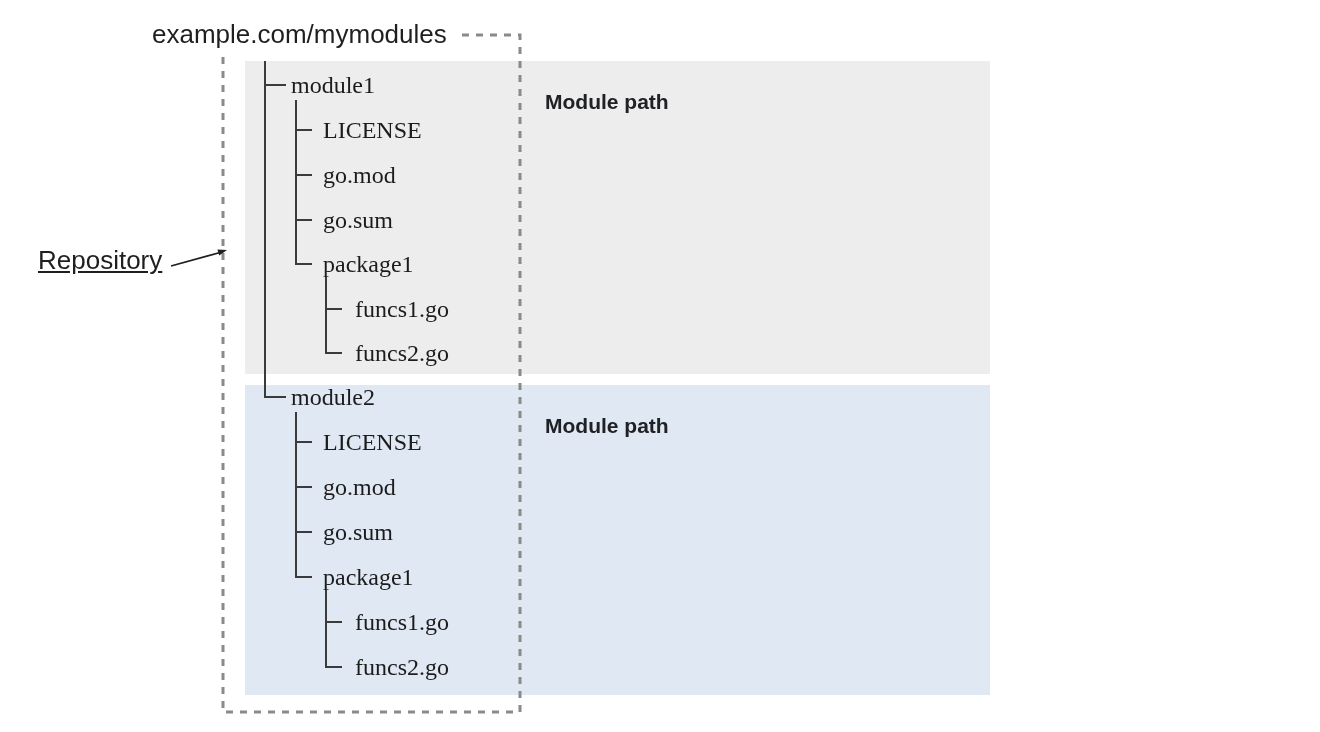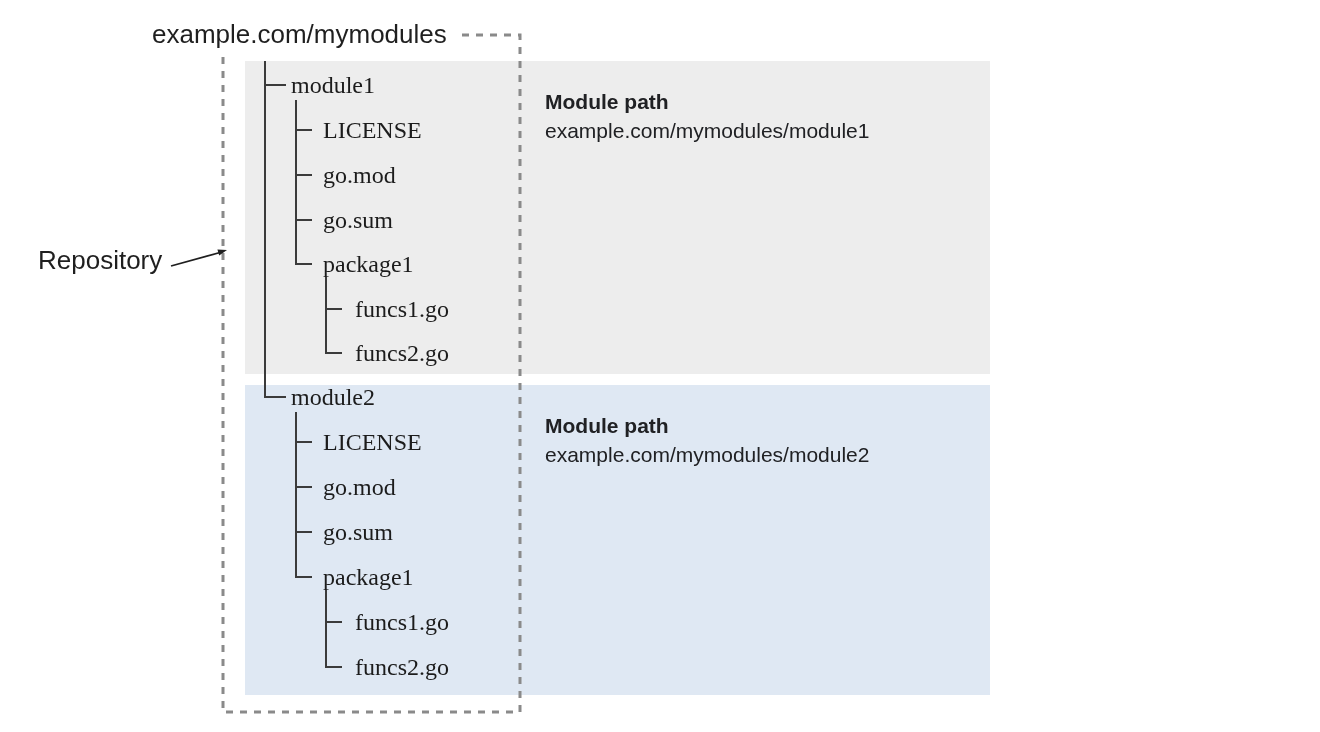--- a/index.html
+++ b/index.html
@@ -87,41 +87,39 @@
       <path d="M296,442 H312"></path>
       <path d="M296,487 H312"></path>
       <path d="M296,532 H312"></path>
       <path d="M326,590 V667 H342"></path>
       <path d="M326,622 H342"></path>
     </g>
   </svg>
 
   <div class="caption" style="left:152px; top:20px;">example.com/mymodules</div>
 
-  <div class="caption" style="left:38px; top:246px;">Repository</div>
+  <div class="caption" style="left:38px; top:246px;text-decoration:underline;">Repository</div>
 
   <span class="tree-label" style="left:291px; top:72px;">module1</span>
   <span class="tree-label" style="left:323px; top:117px;">LICENSE</span>
   <span class="tree-label" style="left:323px; top:162px;">go.mod</span>
   <span class="tree-label" style="left:323px; top:207px;">go.sum</span>
   <span class="tree-label" style="left:323px; top:251px;">package1</span>
   <span class="tree-label" style="left:355px; top:296px;">funcs1.go</span>
   <span class="tree-label" style="left:355px; top:340px;">funcs2.go</span>
 
   <span class="tree-label" style="left:291px; top:384px;">module2</span>
   <span class="tree-label" style="left:323px; top:429px;">LICENSE</span>
   <span class="tree-label" style="left:323px; top:474px;">go.mod</span>
   <span class="tree-label" style="left:323px; top:519px;">go.sum</span>
   <span class="tree-label" style="left:323px; top:564px;">package1</span>
   <span class="tree-label" style="left:355px; top:609px;">funcs1.go</span>
   <span class="tree-label" style="left:355px; top:654px;">funcs2.go</span>
 
   <div class="info m1">
     <div class="heading">Module path</div>
-    <div>example.com/mymodules/module1</div>
   </div>
 
   <div class="info m2">
     <div class="heading">Module path</div>
-    <div>example.com/mymodules/module2</div>
   </div>
 
 </div>
 
 </body></html>

